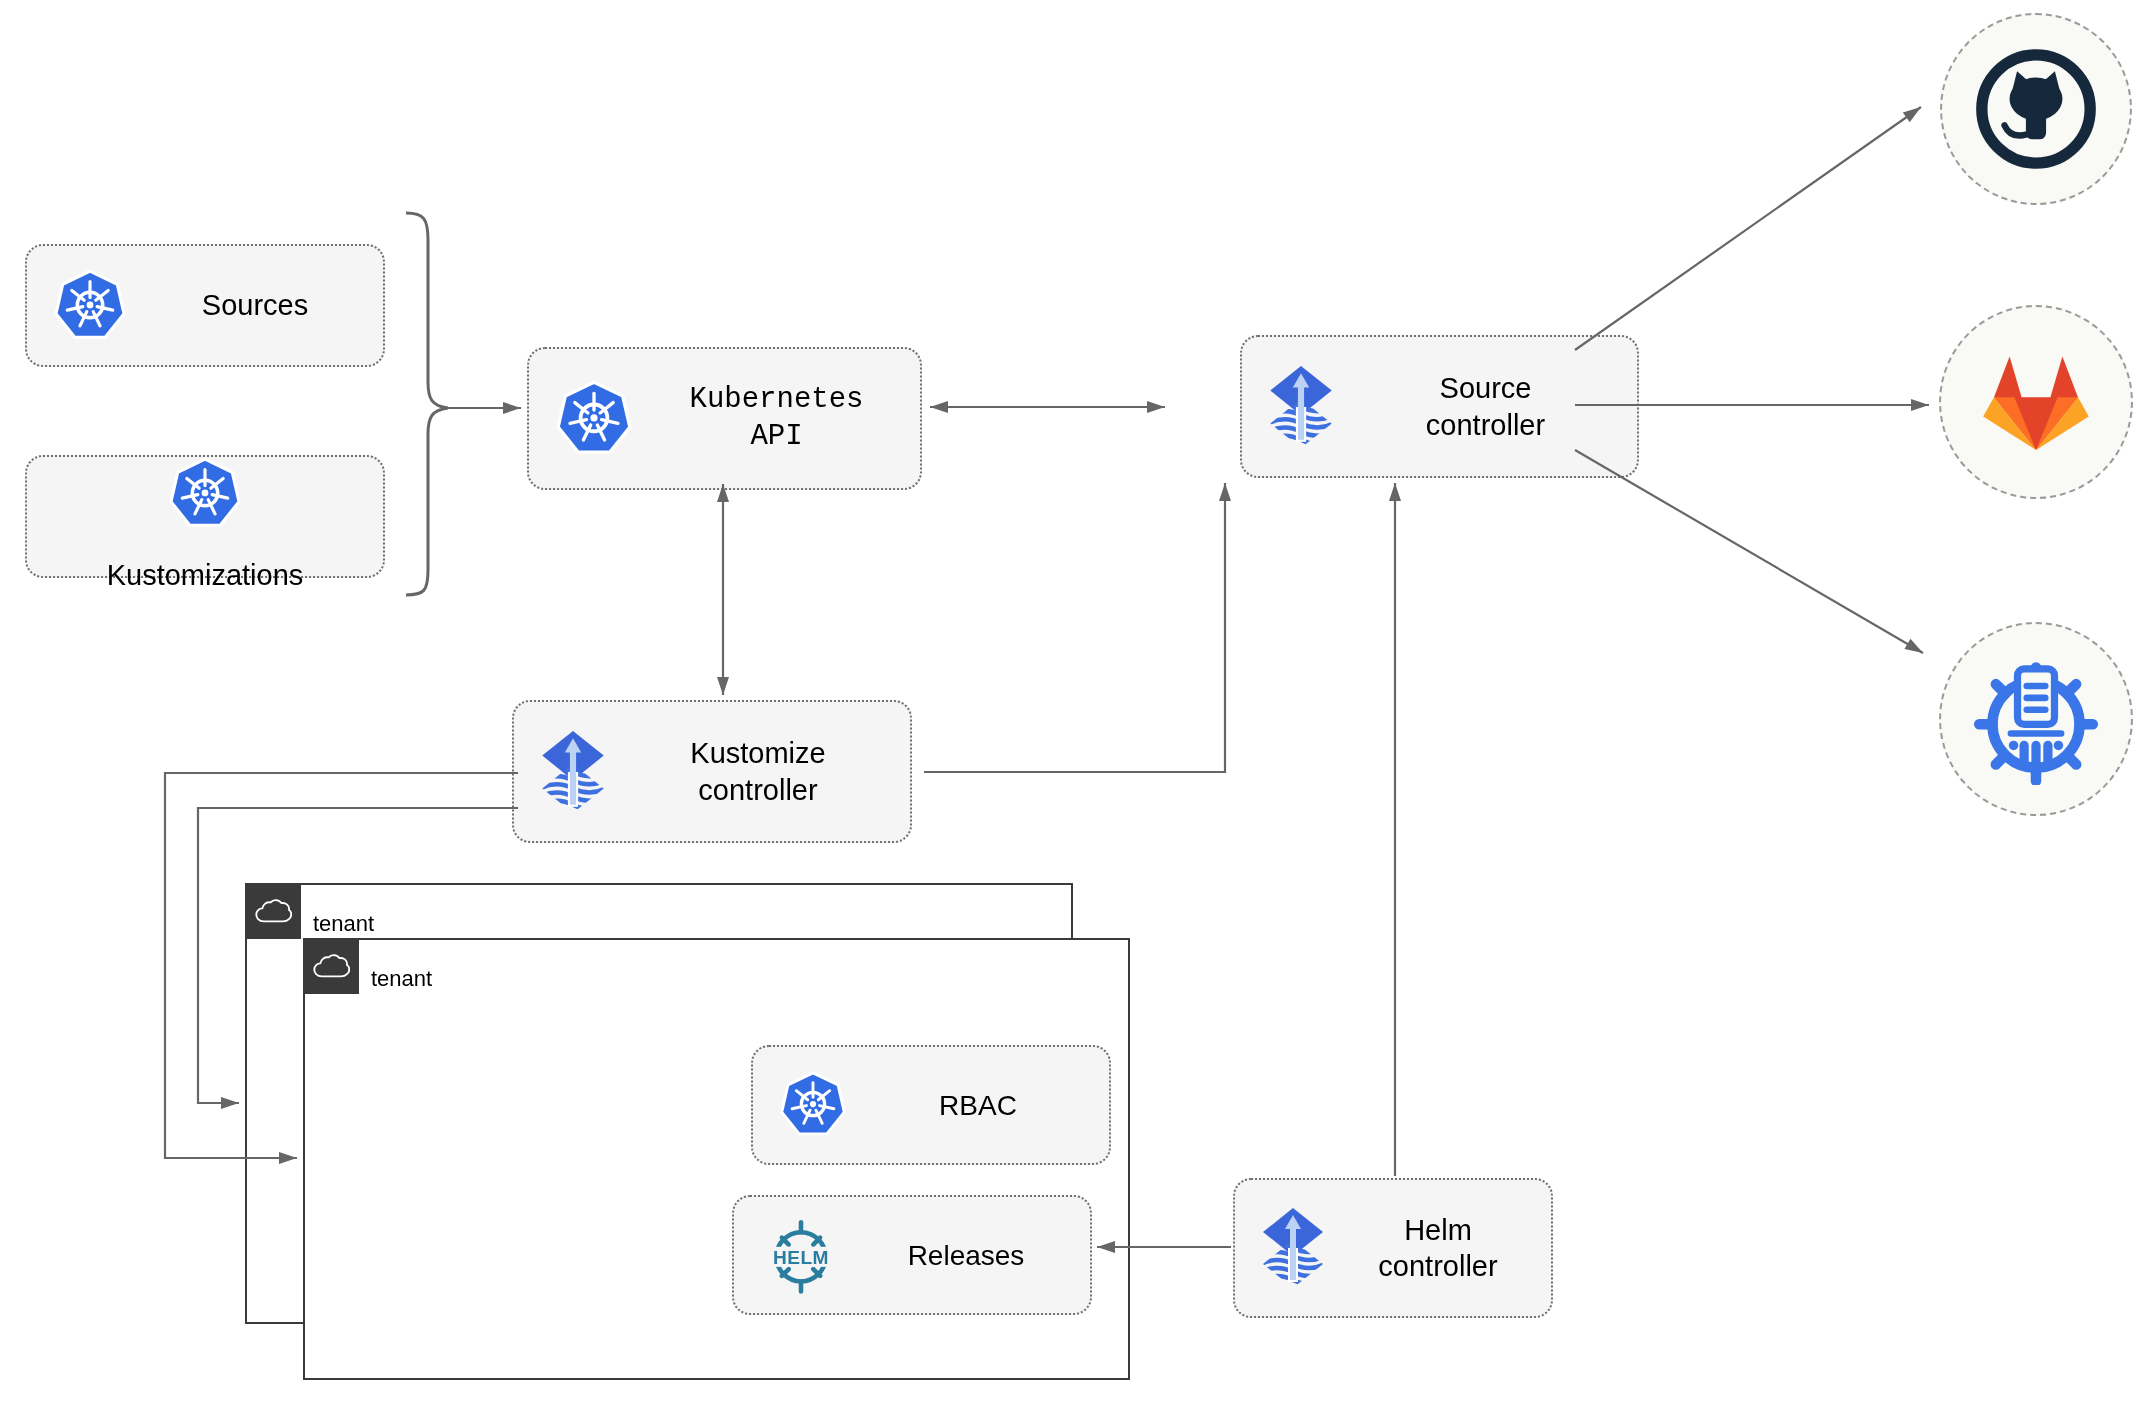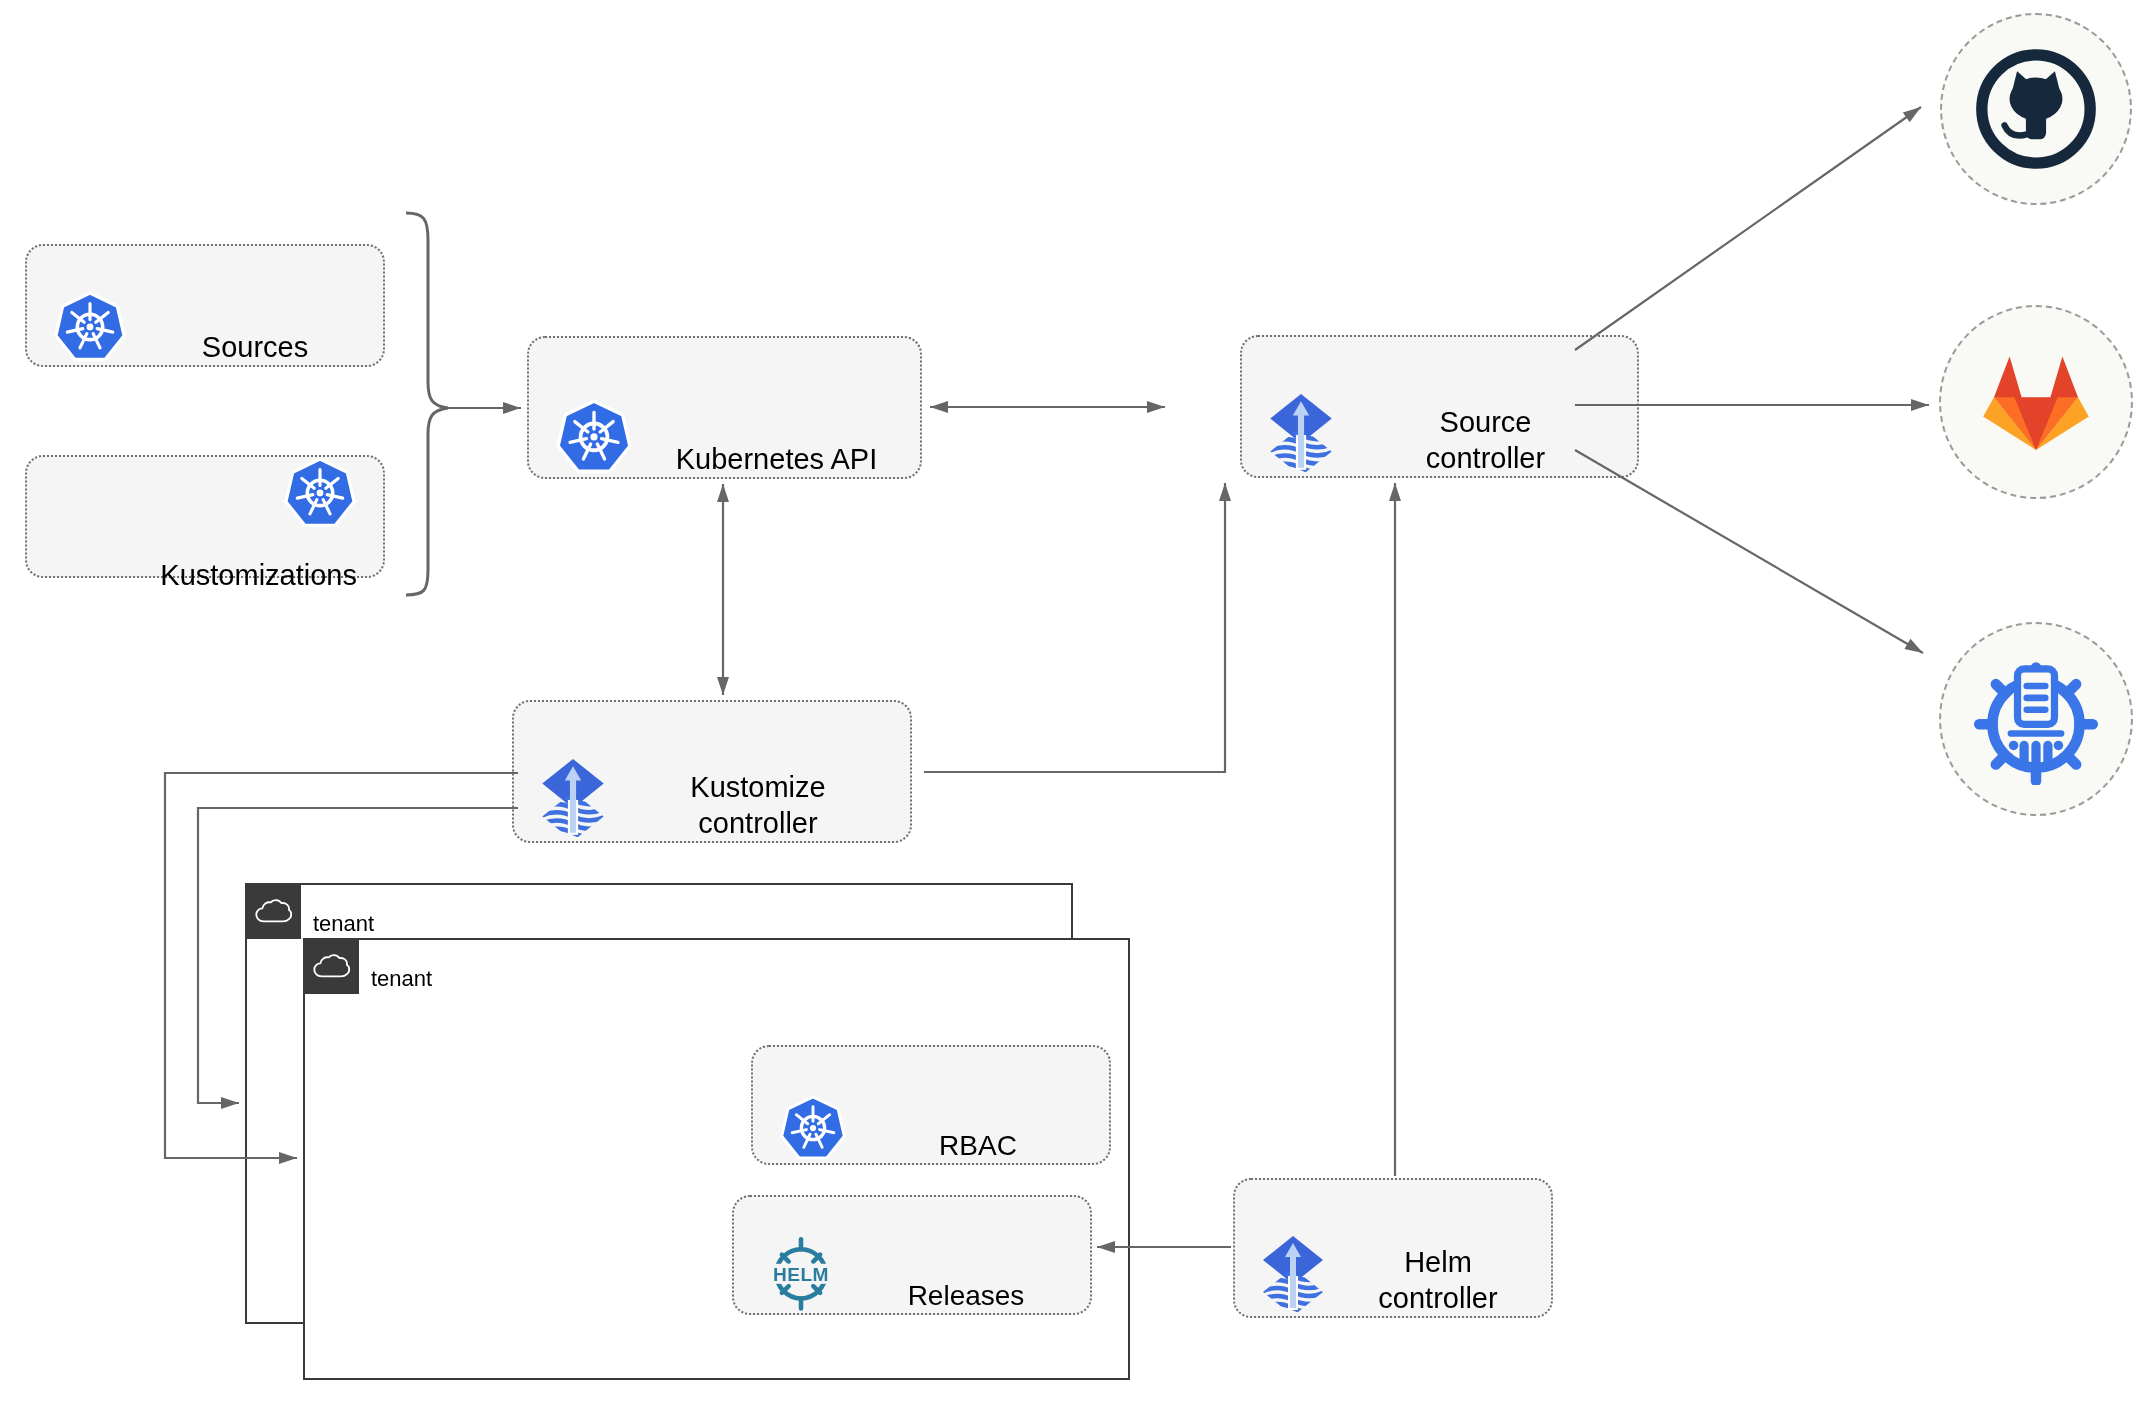--- a/index.html
+++ b/index.html
@@ -1,19 +1,19 @@
 <!DOCTYPE html>
 <html><head>
 <meta charset="utf-8">
 <style>
   html,body{margin:0;padding:0;background:#ffffff;}
   #canvas{position:relative;width:2144px;height:1407px;background:#ffffff;overflow:hidden;
           font-family:"Liberation Sans", sans-serif;color:#000;}
   .box{position:absolute;border:2px dotted #6f6f6f;border-radius:18px;background:#f5f5f5;
-       display:flex;align-items:flex-end;padding:0 26px;gap:26px;box-sizing:border-box;}
+       display:flex;align-items:center;padding:0 26px;gap:26px;box-sizing:border-box;}
   .box .lbl{flex:1;text-align:center;font-size:29px;color:#000;line-height:1.25;}
   .box .lbl .l2{display:block;}
   .ibox .lbl{font-size:28px;}
   .tenant{position:absolute;background:#ffffff;border:2px solid #3a3a3a;box-sizing:border-box;}
   .tenant-tag{position:absolute;left:-2px;top:-2px;width:56px;height:56px;background:#3a3a3a;
               display:flex;align-items:center;justify-content:center;}
   .tenant-label{position:absolute;left:66px;top:12px;height:54px;display:flex;align-items:center;
                 font-size:22px;color:#000;}
   .circle{position:absolute;border:2.5px dashed #9a9a9a;border-radius:50%;background:#f9f9f6;
           display:flex;align-items:center;justify-content:center;box-sizing:border-box;}
@@ -60,21 +60,21 @@
           <line x1="38" y1="40.3" x2="44.5" y2="53.8"></line>
           <line x1="32" y1="40.3" x2="25.5" y2="53.8"></line>
           <line x1="28.2" y1="35.6" x2="13.5" y2="38.9"></line>
           <line x1="29.5" y1="29.6" x2="17.8" y2="20.3"></line>
         </g>
       </svg>
     </span>
     <span class="lbl">Kustomizations</span>
   </div>
 
-  <div class="box" style="left:527px;top:336px;width:395px;height:143px;">
+  <div class="box" style="left:527px;top:347px;width:395px;height:143px;font-family:Liberation Mono, monospace;">
     <span>
       <svg width="78" height="78" viewBox="0 0 70 70">
         <polygon points="35,2 60.8,14.4 67.2,42.3 49.3,64.7 20.7,64.7 2.8,42.3 9.2,14.4" fill="#326CE5" stroke="#fff" stroke-width="3" stroke-linejoin="round"></polygon>
         <circle cx="35" cy="34" r="12" fill="none" stroke="#fff" stroke-width="3.4"></circle>
         <circle cx="35" cy="34" r="3.2" fill="#fff"></circle>
         <g stroke="#fff" stroke-width="3" stroke-linecap="round">
           <line x1="35" y1="27" x2="35" y2="12"></line>
           <line x1="40.5" y1="29.6" x2="52.2" y2="20.3"></line>
           <line x1="41.8" y1="35.6" x2="56.5" y2="38.9"></line>
           <line x1="38" y1="40.3" x2="44.5" y2="53.8"></line>

